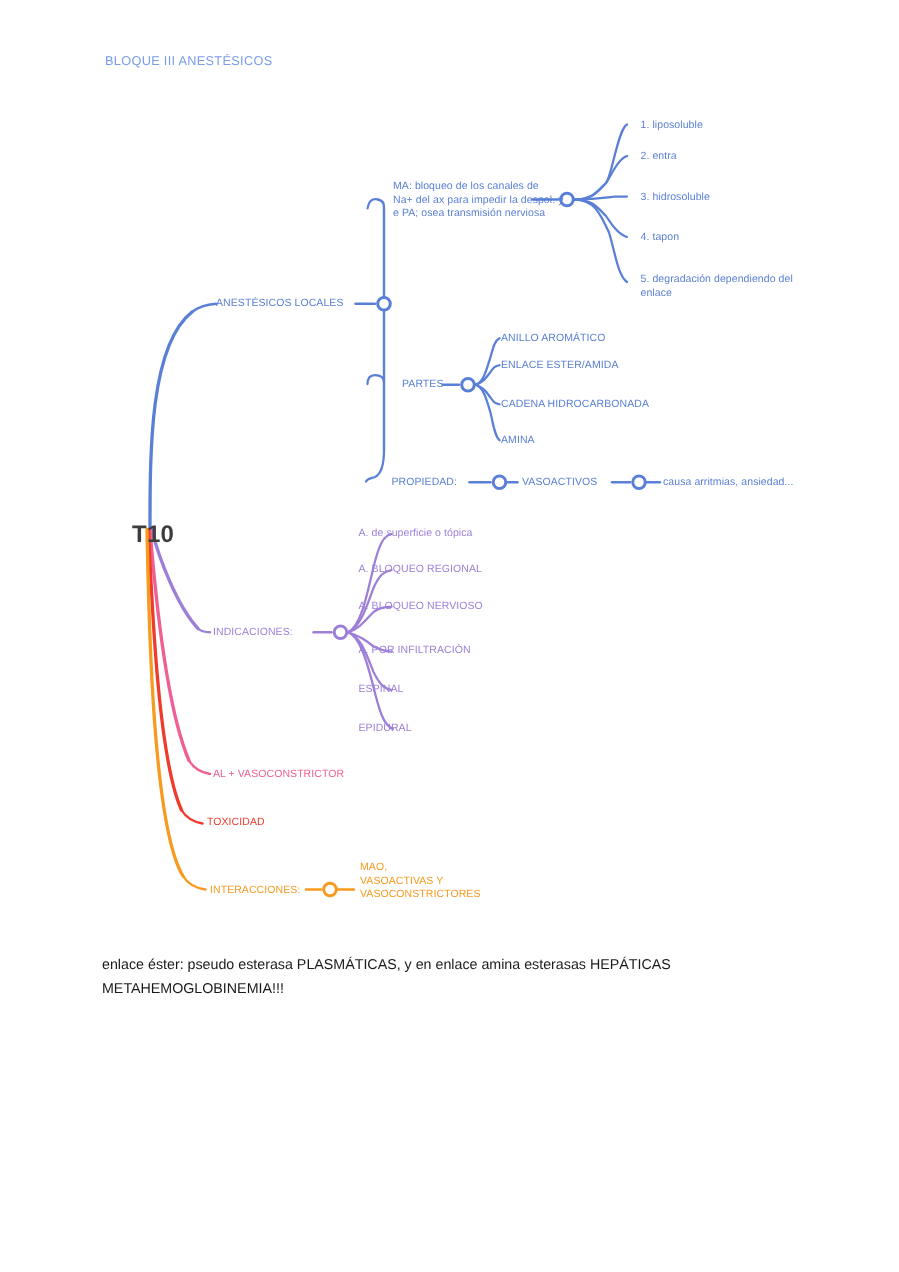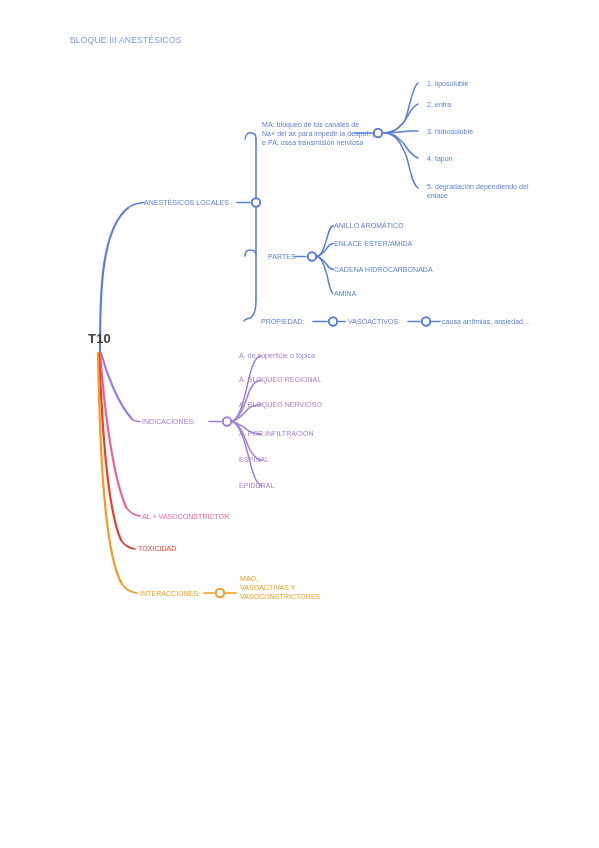--- a/index.html
+++ b/index.html
@@ -45,22 +45,22 @@
   }
   .c-blue   { color: #5a7fd6; }
   .c-purple { color: #9d7fd8; }
   .c-pink   { color: #ef5f93; }
   .c-red    { color: #ef3b2c; }
   .c-orange { color: #f79a1e; }
 
   #root-label {
     position: absolute;
     left: 88px;
-    top: 331px;
-    font-size: 13px;
+    top: 348px;
+    font-size: 16px;
     font-weight: bold;
     color: #3d3d3d;
     letter-spacing: 0.2px;
   }
   #footer-note {
     position: absolute;
     left: 68px;
     top: 636px;
     width: 462px;
     font-size: 9.5px;
@@ -178,14 +178,15 @@
 
   <div class="mm-label c-pink" style="left:142px; top:512px;">AL + VASOCONSTRICTOR</div>
 
   <div class="mm-label c-red" style="left:138px; top:544px;">TOXICIDAD</div>
 
   <div class="mm-label c-orange" style="left:140px; top:589px;">INTERACCIONES:</div>
   <div class="mm-label wrap c-orange" style="left:240px; top:574px;">MAO,
 VASOACTIVAS Y
 VASOCONSTRICTORES</div>
 
+  <div id="footer-note">enlace éster: pseudo esterasa PLASMÁTICAS, y en enlace amina esterasas HEPÁTICAS METAHEMOGLOBINEMIA!!!</div>
 
 </div>
 
 </body></html>

